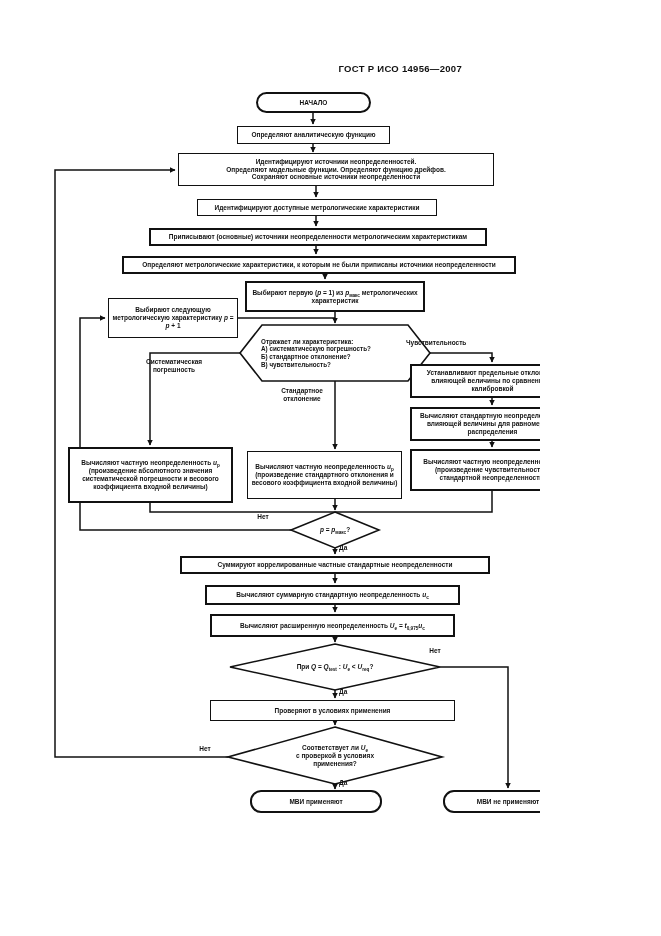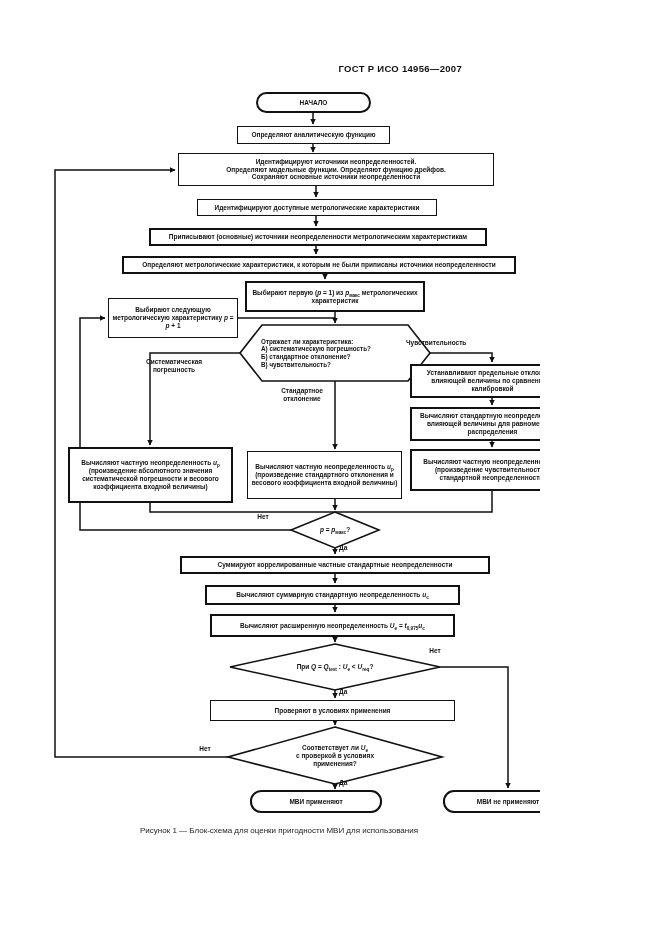--- a/index.html
+++ b/index.html
@@ -153,17 +153,16 @@
   <div class="node overlay" style="left:250px;top:737px;width:170px;height:38px;"><span><span>Соответствует ли </span><span style="font-style: italic;">U</span><sub>e</sub><span>
 с проверкой в условиях
 применения?</span></span></div>
   <div class="lbl" style="left:190px;top:745px;width:30px;">Нет</div>
   <div class="lbl" style="left:339px;top:779px;width:20px;text-align:left;">Да</div>
 
   <div class="node term" style="left:250px;top:790px;width:132px;height:23px;">МВИ применяют</div>
 
   <div class="node term" style="left:443px;top:790px;width:130px;height:23px;">МВИ не применяют</div>
 
-  <div class="caption">Рисунок 1 — Блок-схема для оценки пригодности МВИ для использования</div>
 
   <div class="pageno">5</div>
 
 </div>
 
 </body></html>

